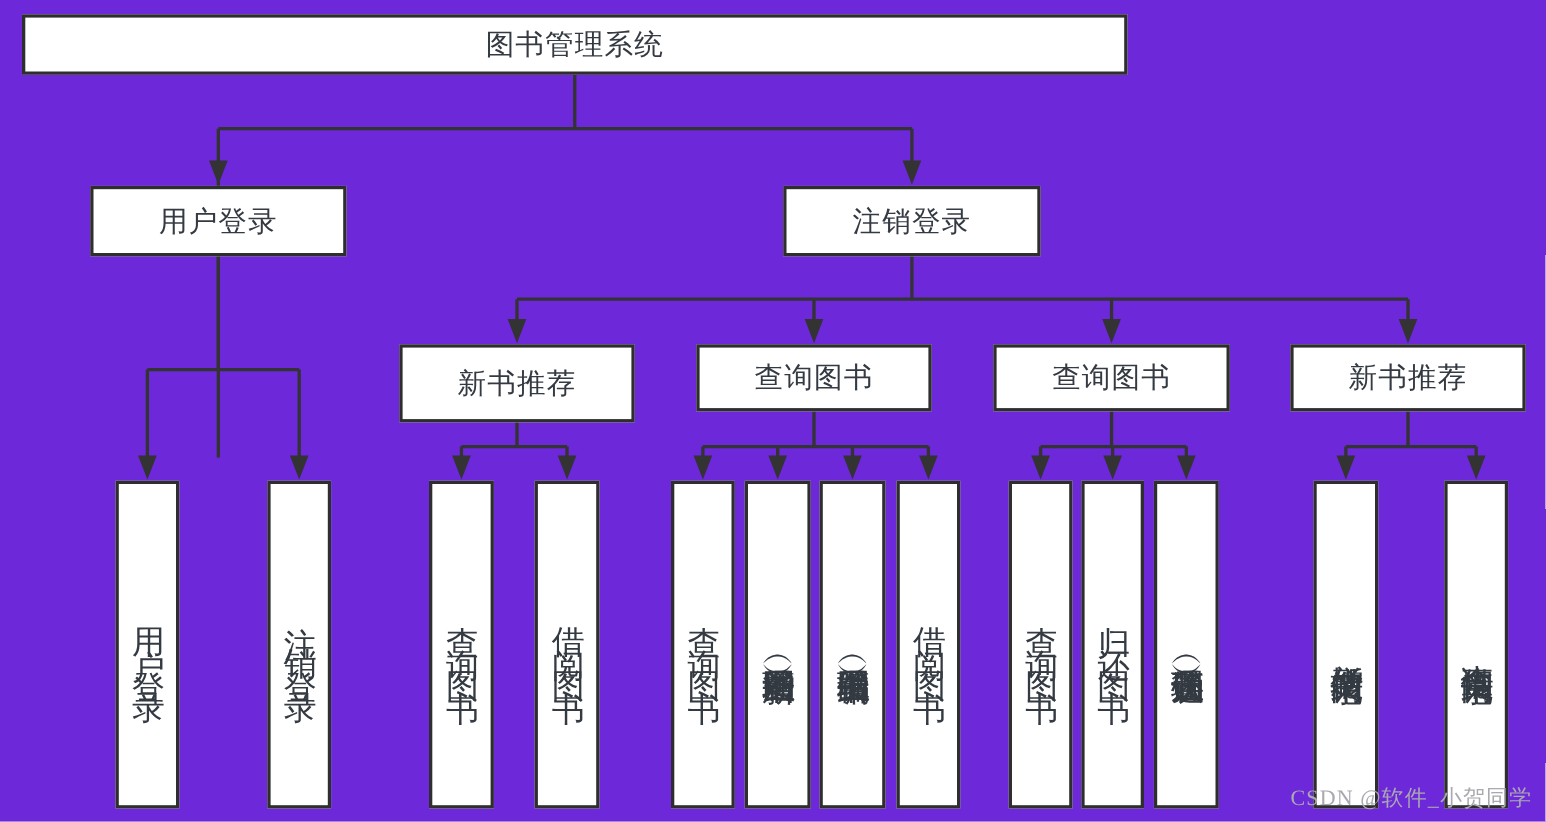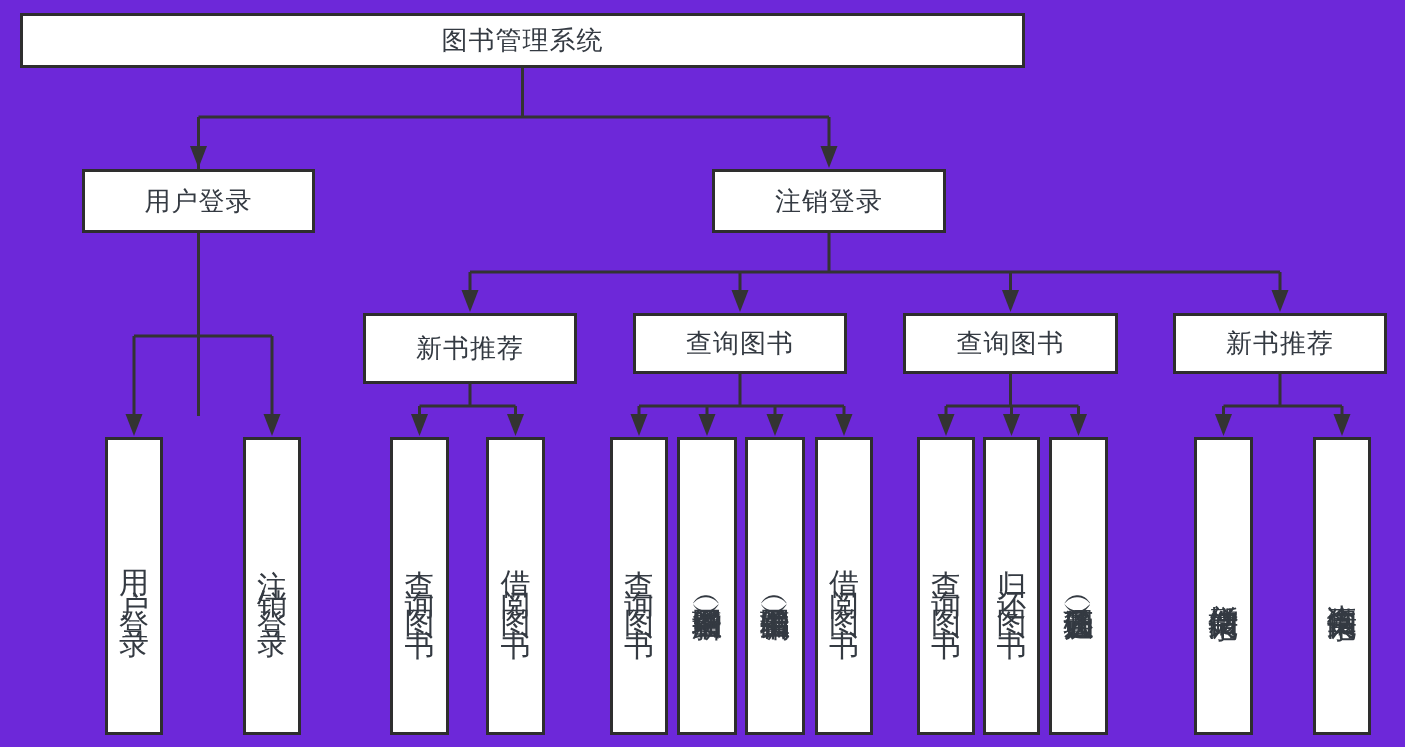--- a/index.html
+++ b/index.html
@@ -132,14 +132,15 @@
     <span class="ls9">确认归还（管理员）</span>
   </div>
 
   <div class="box v" style="left:1194px;top:437px;width:59px;height:298px">
     <span class="ls6">新增借阅记录</span>
   </div>
   <div class="box v" style="left:1313px;top:437px;width:58px;height:298px">
     <span class="ls6">查询借阅记录</span>
   </div>
 
+  <div class="watermark">CSDN @软件_小贺同学</div>
 
 </div>
 
 </body></html>

